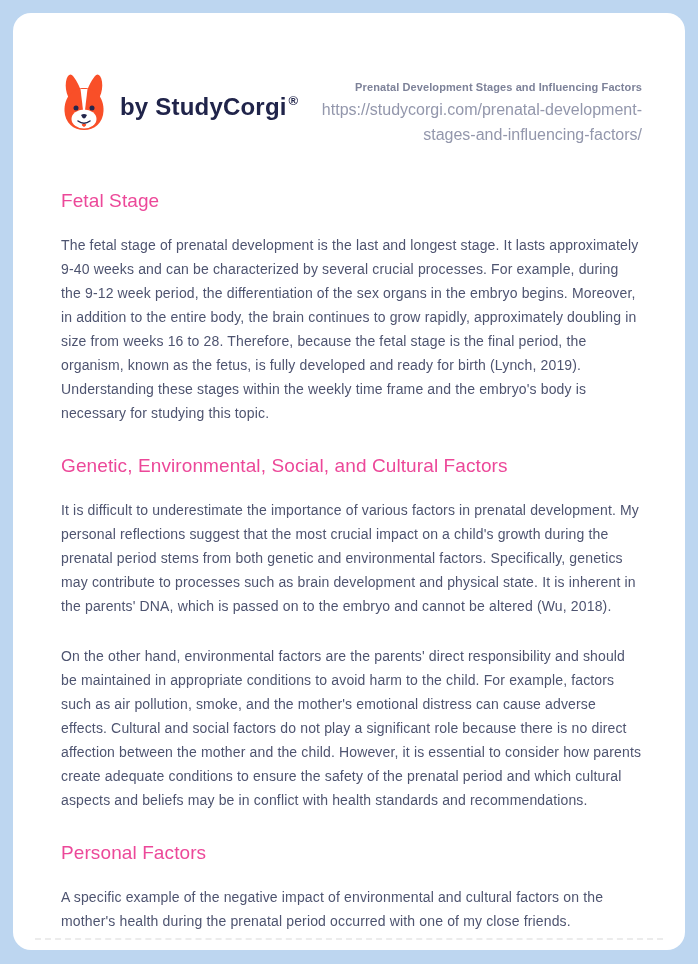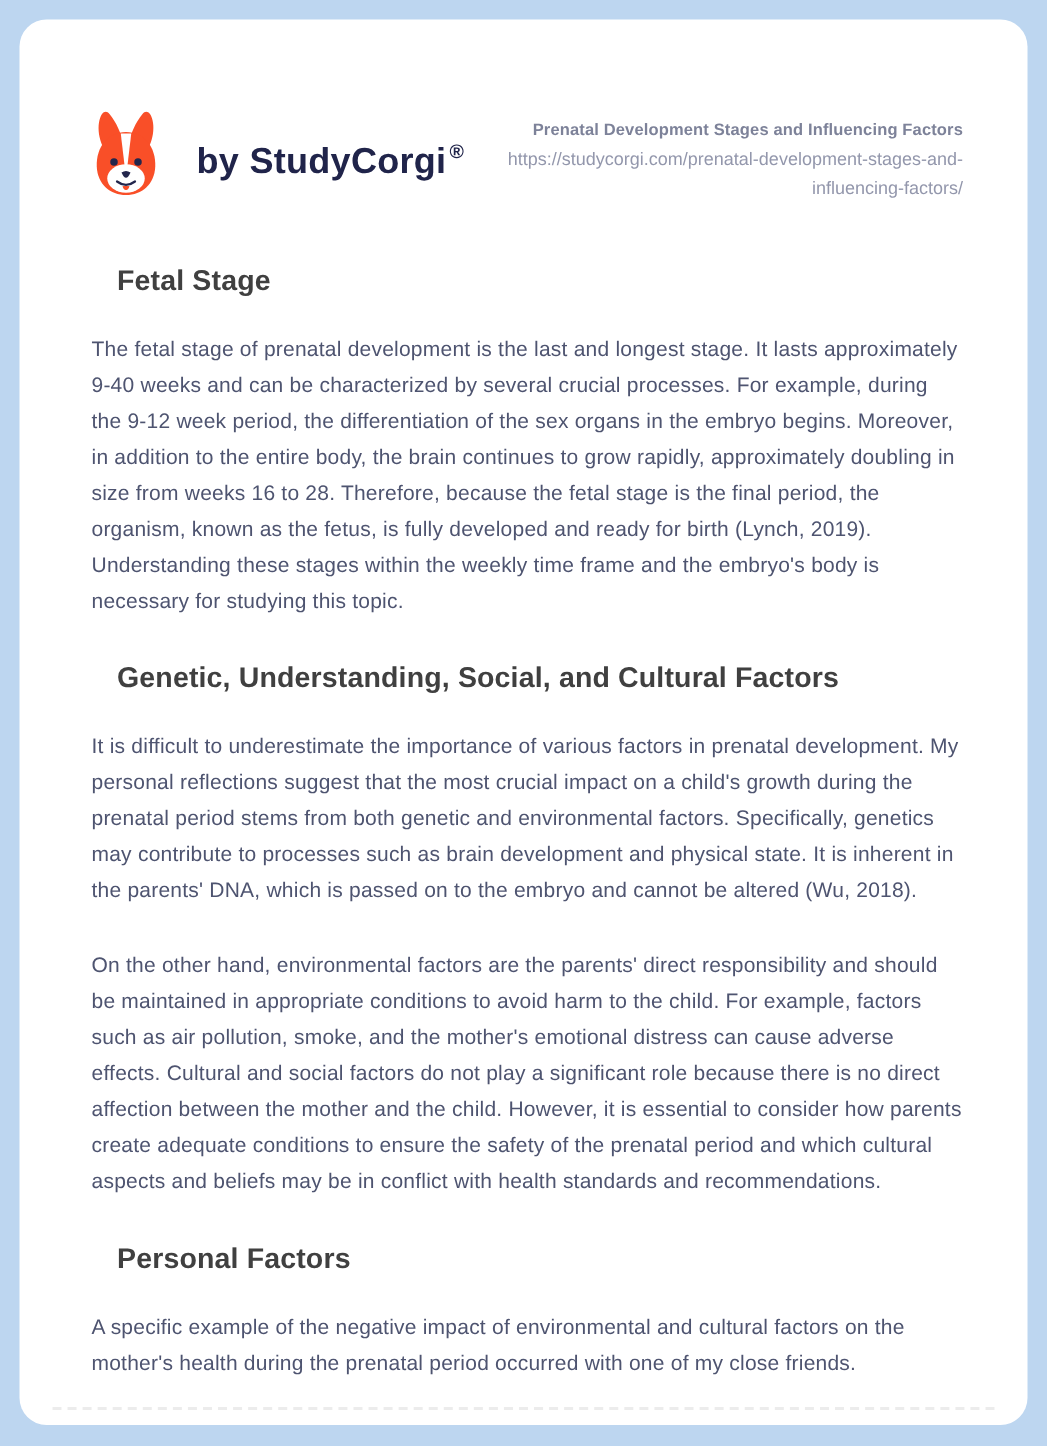--- a/index.html
+++ b/index.html
@@ -18,21 +18,21 @@
     overflow: hidden;
   }
   .card-inner { padding: 60px 43px 0 48px; }
 
   
   .doc-header {
     display: flex;
     justify-content: space-between;
     align-items: flex-start;
   }
-  .brand { display: flex; align-items: center; gap: 24px; }
+  .brand { display: flex; align-items: center; gap: 13px; }
   .corgi-svg { width: 46px; height: 58px; display: block; }
   .brand-text {
     font-size: 24px;
     font-weight: bold;
     color: #20244a;
     letter-spacing: 0.2px;
     white-space: nowrap;
     padding-top: 10px;
   }
   .brand-text sup {
@@ -48,36 +48,36 @@
   }
   .doc-title {
     font-size: 11px;
     font-weight: bold;
     color: #7d8299;
     line-height: 1.35;
     letter-spacing: 0.1px;
   }
   .doc-url {
     display: block;
-    font-size: 12px;
+    font-size: 16px;
     color: #9397ac;
     line-height: 1.6;
     margin-top: 2px;
     text-decoration: none;
     overflow-wrap: anywhere;
   }
 
   
   main { margin-top: 42px; }
   h2 {
     font-size: 19px;
-    font-weight: bold;
-    color: #404040;
+    font-weight: normal;
+    color: #ec4899;
     letter-spacing: 0.1px;
-    margin: 30px 17px 21px;
+    margin: 30px 0 21px;
   }
   section:first-child h2 { margin-top: 0; }
   p {
     font-size: 14px;
     line-height: 24px;
     color: #4e5470;
     letter-spacing: 0.15px;
     margin: 0 0 26px;
     max-width: 594px;
   }
@@ -127,21 +127,21 @@
       </div>
     </header>
 
     <main>
       <section>
         <h2>Fetal Stage</h2>
         <p>The fetal stage of prenatal development is the last and longest stage. It lasts approximately 9-40 weeks and can be characterized by several crucial processes. For example, during the 9-12 week period, the differentiation of the sex organs in the embryo begins. Moreover, in addition to the entire body, the brain continues to grow rapidly, approximately doubling in size from weeks 16 to 28. Therefore, because the fetal stage is the final period, the organism, known as the fetus, is fully developed and ready for birth (Lynch, 2019). Understanding these stages within the weekly time frame and the embryo's body is necessary for studying this topic.</p>
       </section>
 
       <section>
-        <h2>Genetic, Understanding, Social, and Cultural Factors</h2>
+        <h2>Genetic, Environmental, Social, and Cultural Factors</h2>
         <p>It is difficult to underestimate the importance of various factors in prenatal development. My personal reflections suggest that the most crucial impact on a child's growth during the prenatal period stems from both genetic and environmental factors. Specifically, genetics may contribute to processes such as brain development and physical state. It is inherent in the parents' DNA, which is passed on to the embryo and cannot be altered (Wu, 2018).</p>
         <p>On the other hand, environmental factors are the parents' direct responsibility and should be maintained in appropriate conditions to avoid harm to the child. For example, factors such as air pollution, smoke, and the mother's emotional distress can cause adverse effects. Cultural and social factors do not play a significant role because there is no direct affection between the mother and the child. However, it is essential to consider how parents create adequate conditions to ensure the safety of the prenatal period and which cultural aspects and beliefs may be in conflict with health standards and recommendations.</p>
       </section>
 
       <section>
         <h2>Personal Factors</h2>
         <p>A specific example of the negative impact of environmental and cultural factors on the mother's health during the prenatal period occurred with one of my close friends.</p>
       </section>
     </main>
   </div>

